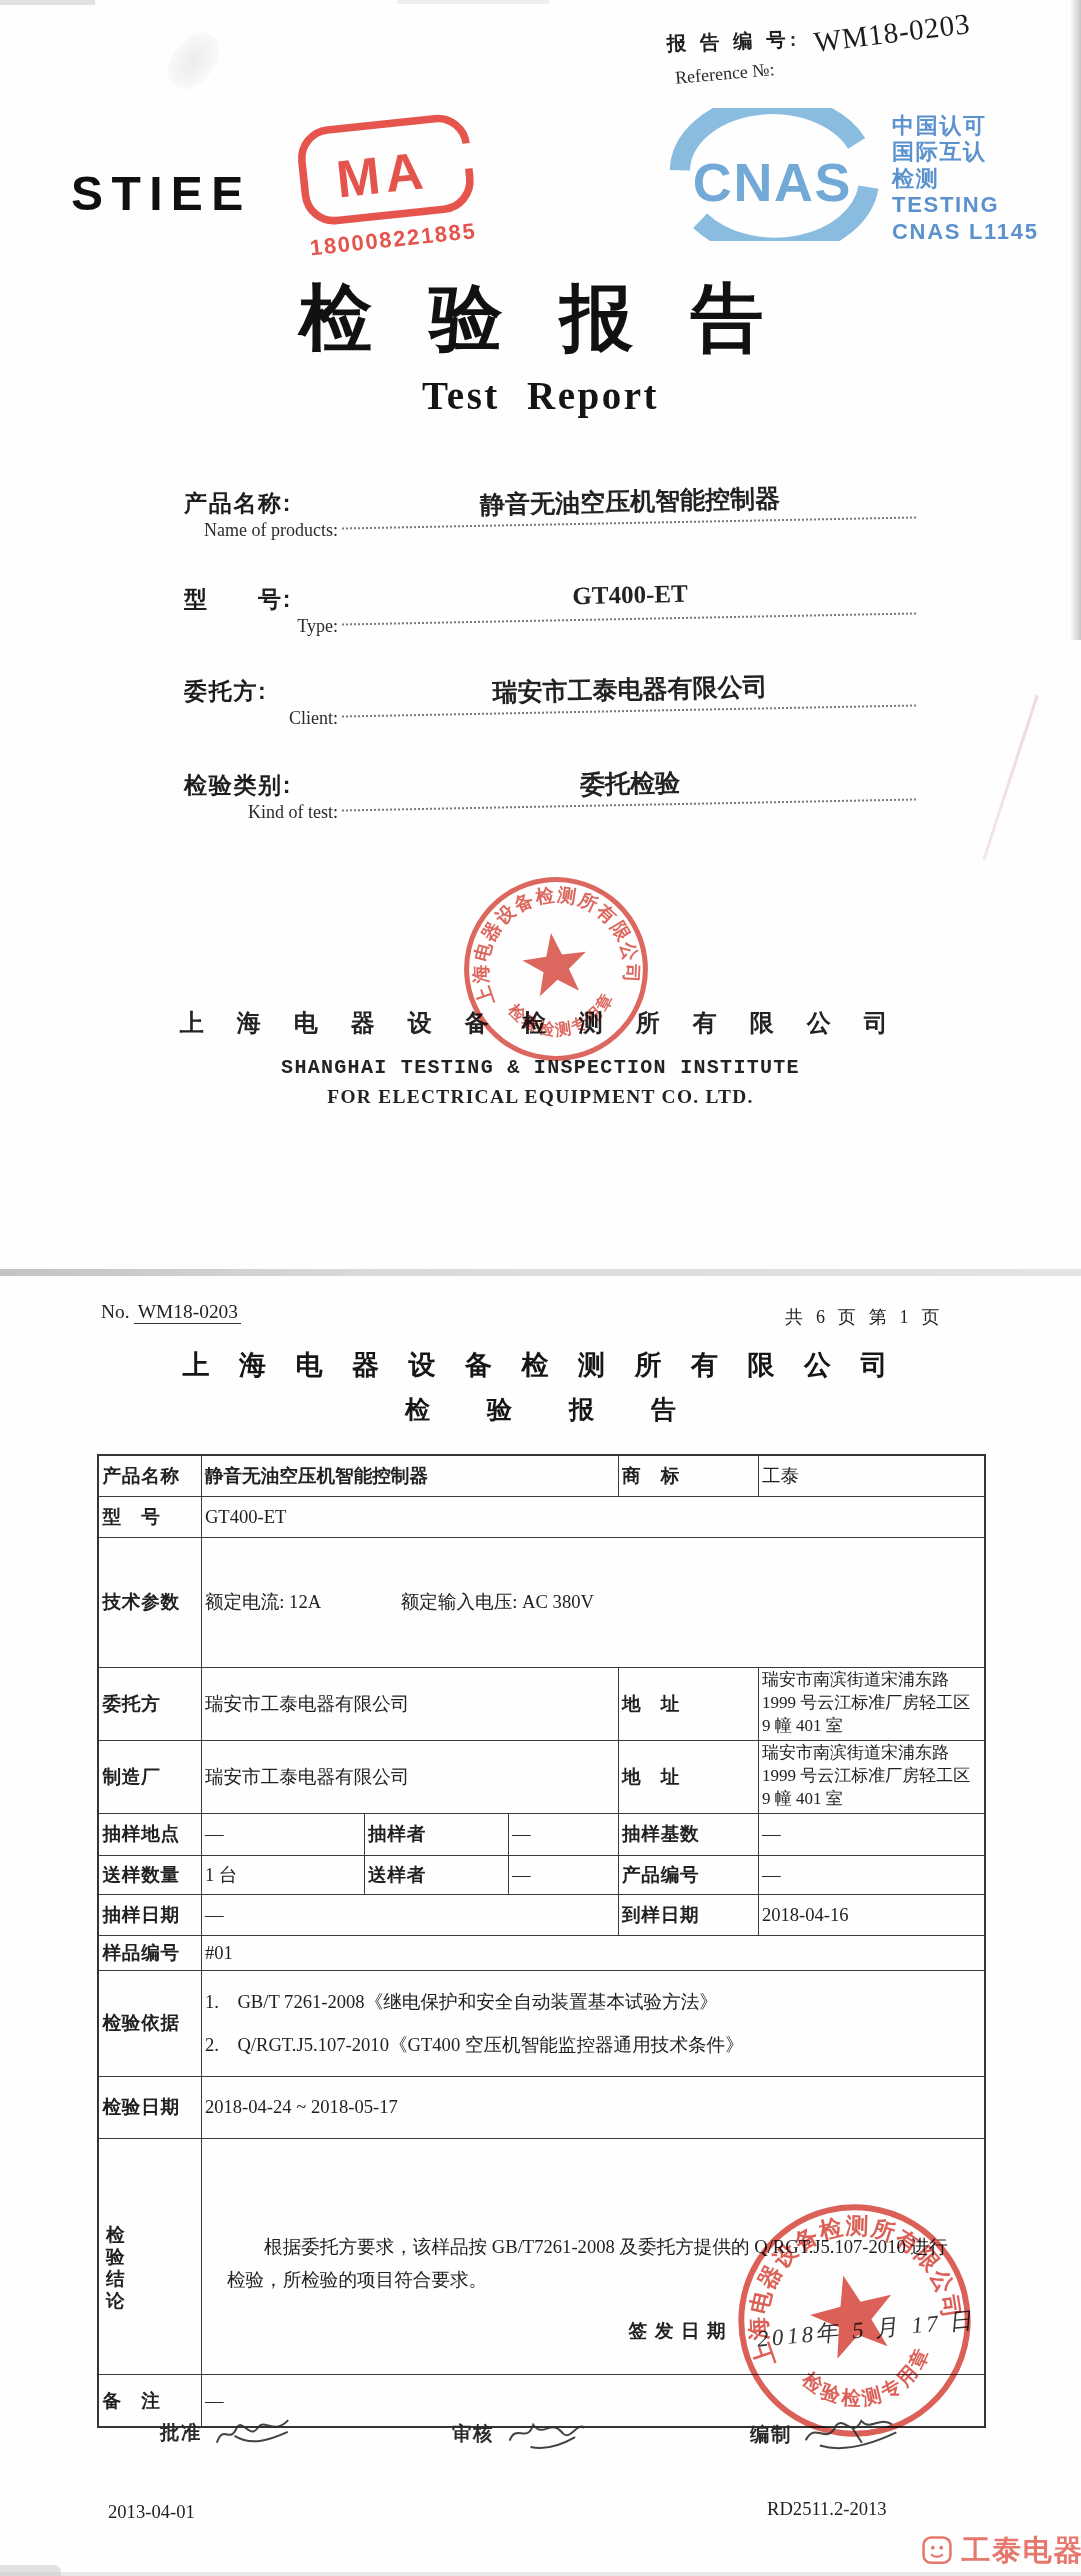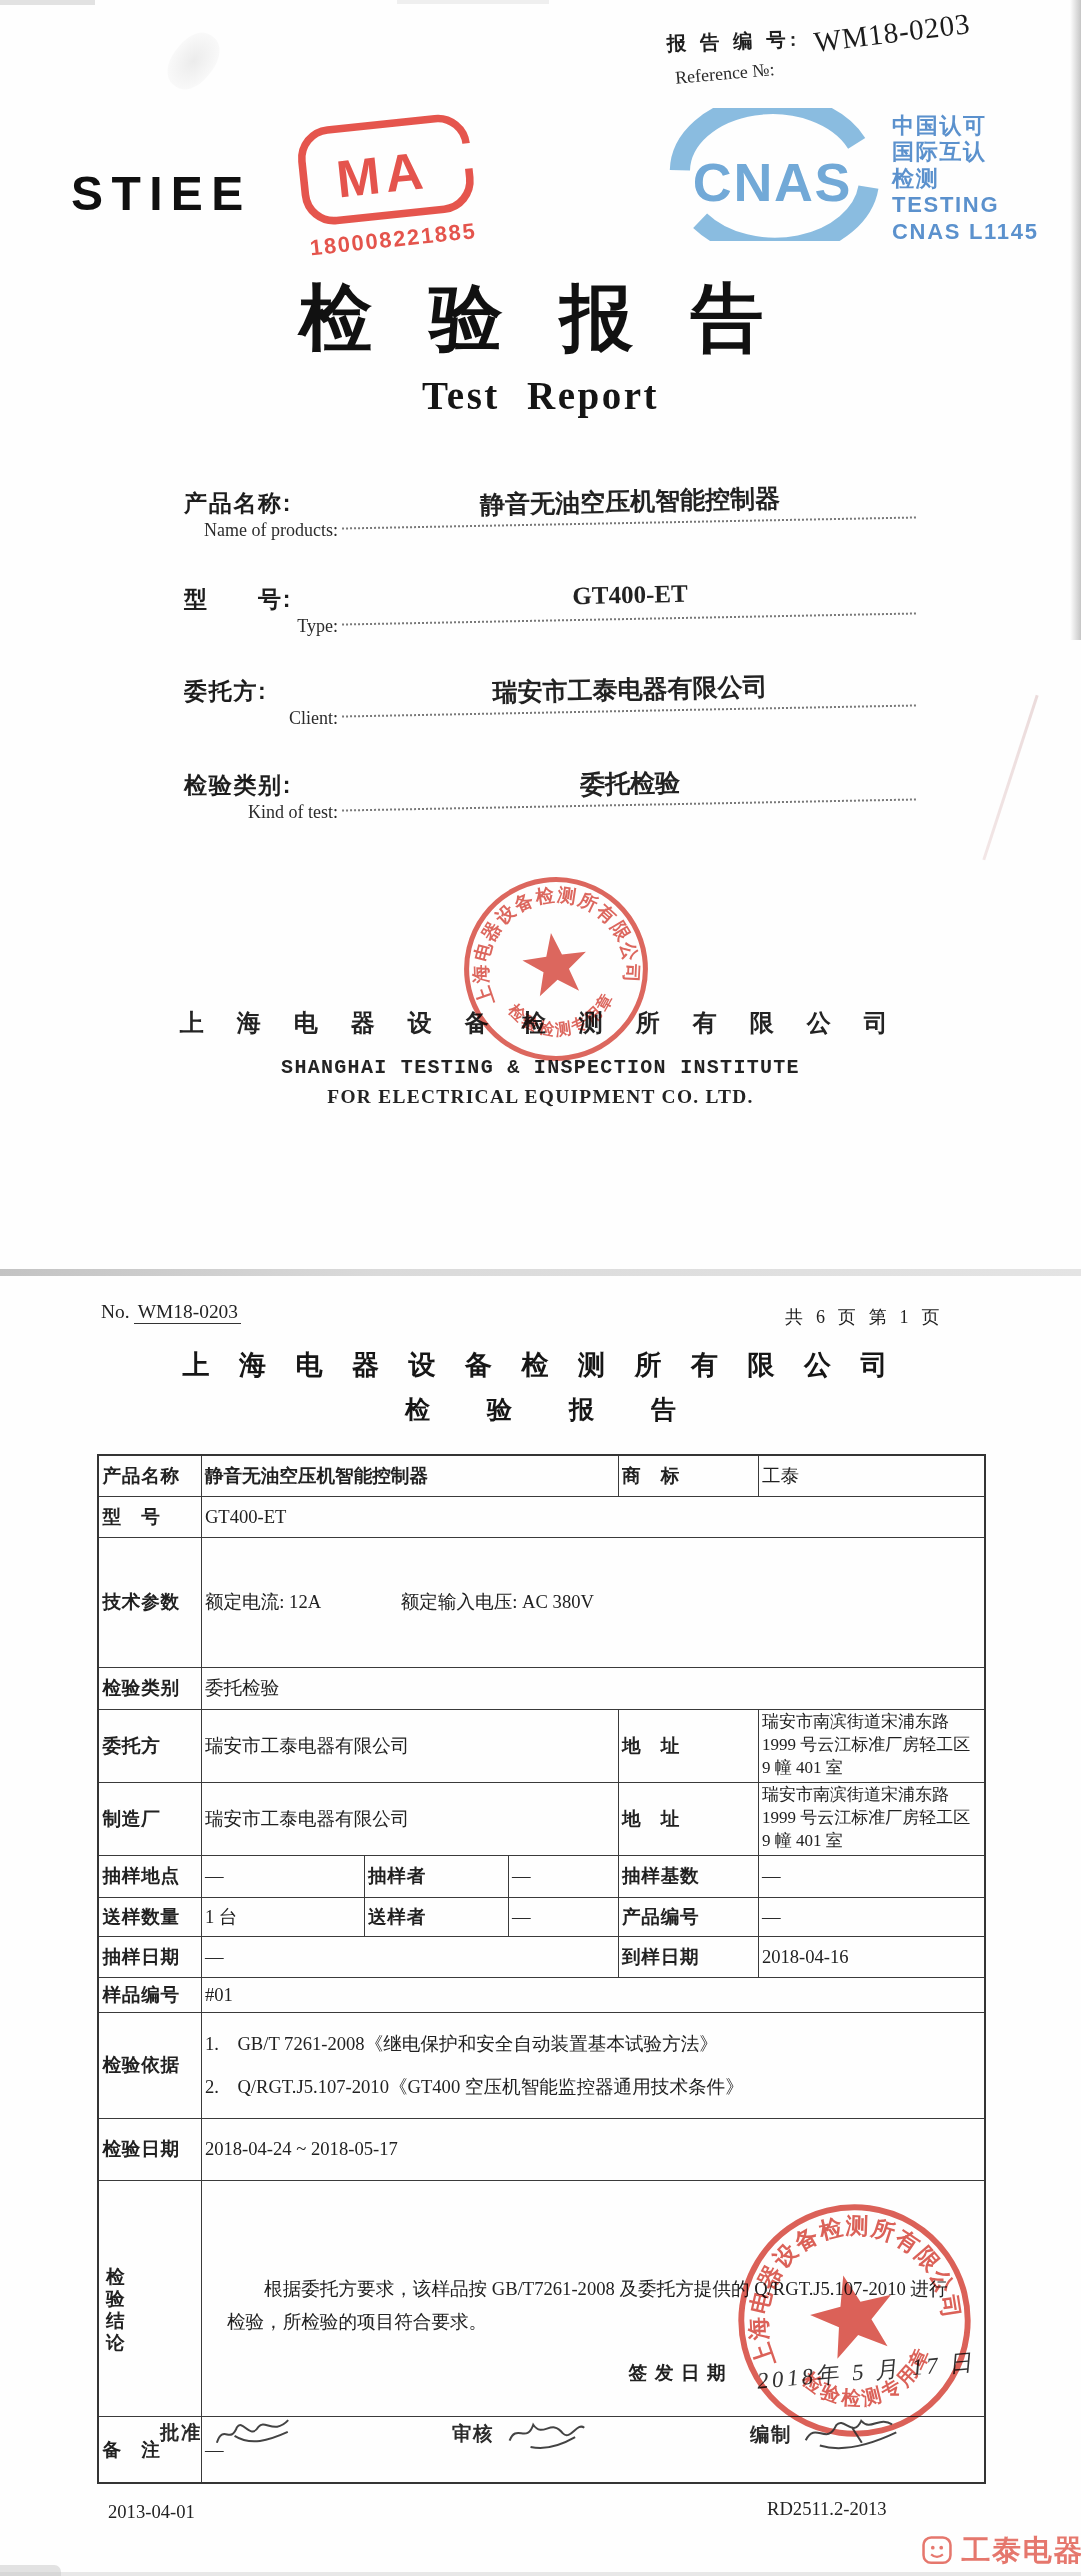--- a/index.html
+++ b/index.html
@@ -209,24 +209,20 @@
         <td colspan="5">GT400-ET</td>
       </tr>
       <tr style="height:130px">
         <td class="lbl">技术参数</td>
         <td colspan="5" class="tech">
           <span>额定电流: 12A</span>
           <span class="t2">额定输入电压: AC 380V</span>
         </td>
       </tr>
       <tr style="height:42px">
-        <td class="lbl">检验类别</td>
-        <td colspan="5">委托检验</td>
-      </tr>
-      <tr style="height:42px">
         <td class="lbl">委托方</td>
         <td colspan="3">瑞安市工泰电器有限公司</td>
         <td class="lbl">地　址</td>
         <td class="addr">瑞安市南滨街道宋浦东路 1999 号云江标准厂房轻工区 9 幢 401 室</td>
       </tr>
       <tr style="height:42px">
         <td class="lbl">制造厂</td>
         <td colspan="3">瑞安市工泰电器有限公司</td>
         <td class="lbl">地　址</td>
         <td class="addr">瑞安市南滨街道宋浦东路 1999 号云江标准厂房轻工区 9 幢 401 室</td>
@@ -273,21 +269,21 @@
           <span class="v-label">检验结论</span>
         </td>
         <td colspan="5" class="concl">
           <p class="concl-text">根据委托方要求，该样品按 GB/T7261-2008 及委托方提供的 Q/RGT.J5.107-2010 进行检验，所检验的项目符合要求。</p>
           <div class="issue">
             <span class="issue-label">签发日期</span>
             <span class="issue-value">2018年 5 月 17 日</span>
           </div>
         </td>
       </tr>
-      <tr style="height:67px">
+      <tr style="height:53px">
         <td class="lbl">备　注</td>
         <td colspan="5">—</td>
       </tr>
     </tbody>
       </table>
 
     <svg class="abs seal" style="left:732px;top:922px;transform:rotate(-14deg);opacity:.85;" width="245" height="245" viewBox="0 0 290 290">
       <defs>
         <path id="s2top" d="M47,185 A105,105 0 1 1 243,185" fill="none"></path>
         <path id="s2bot" d="M63,192 A90,90 0 0 0 227,192" fill="none"></path>

